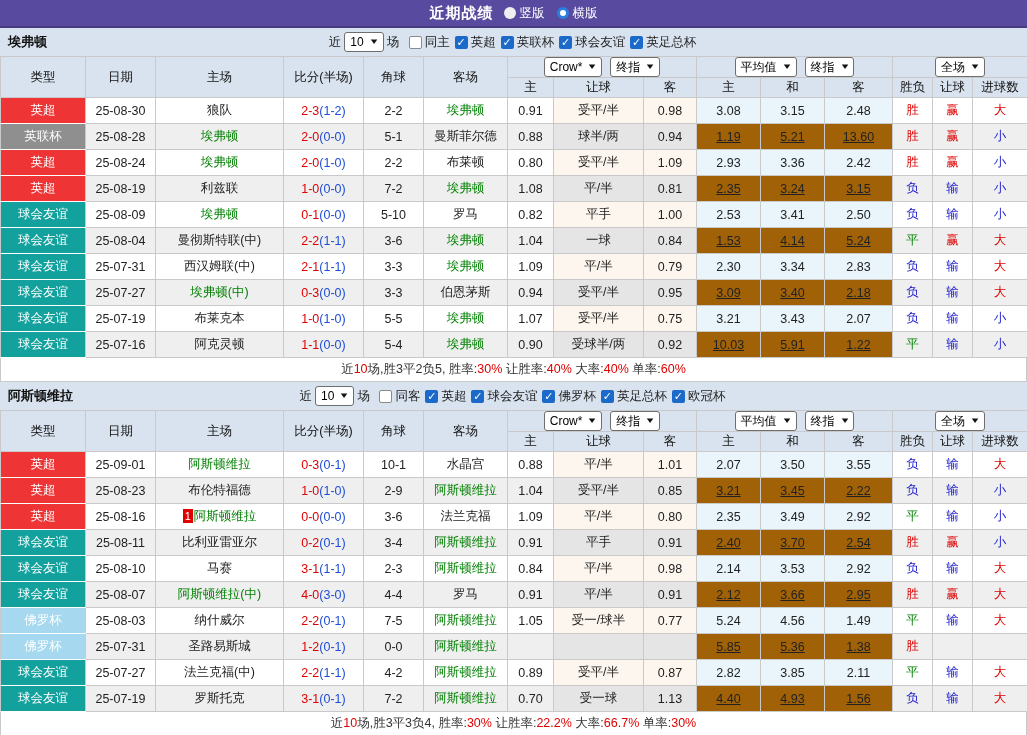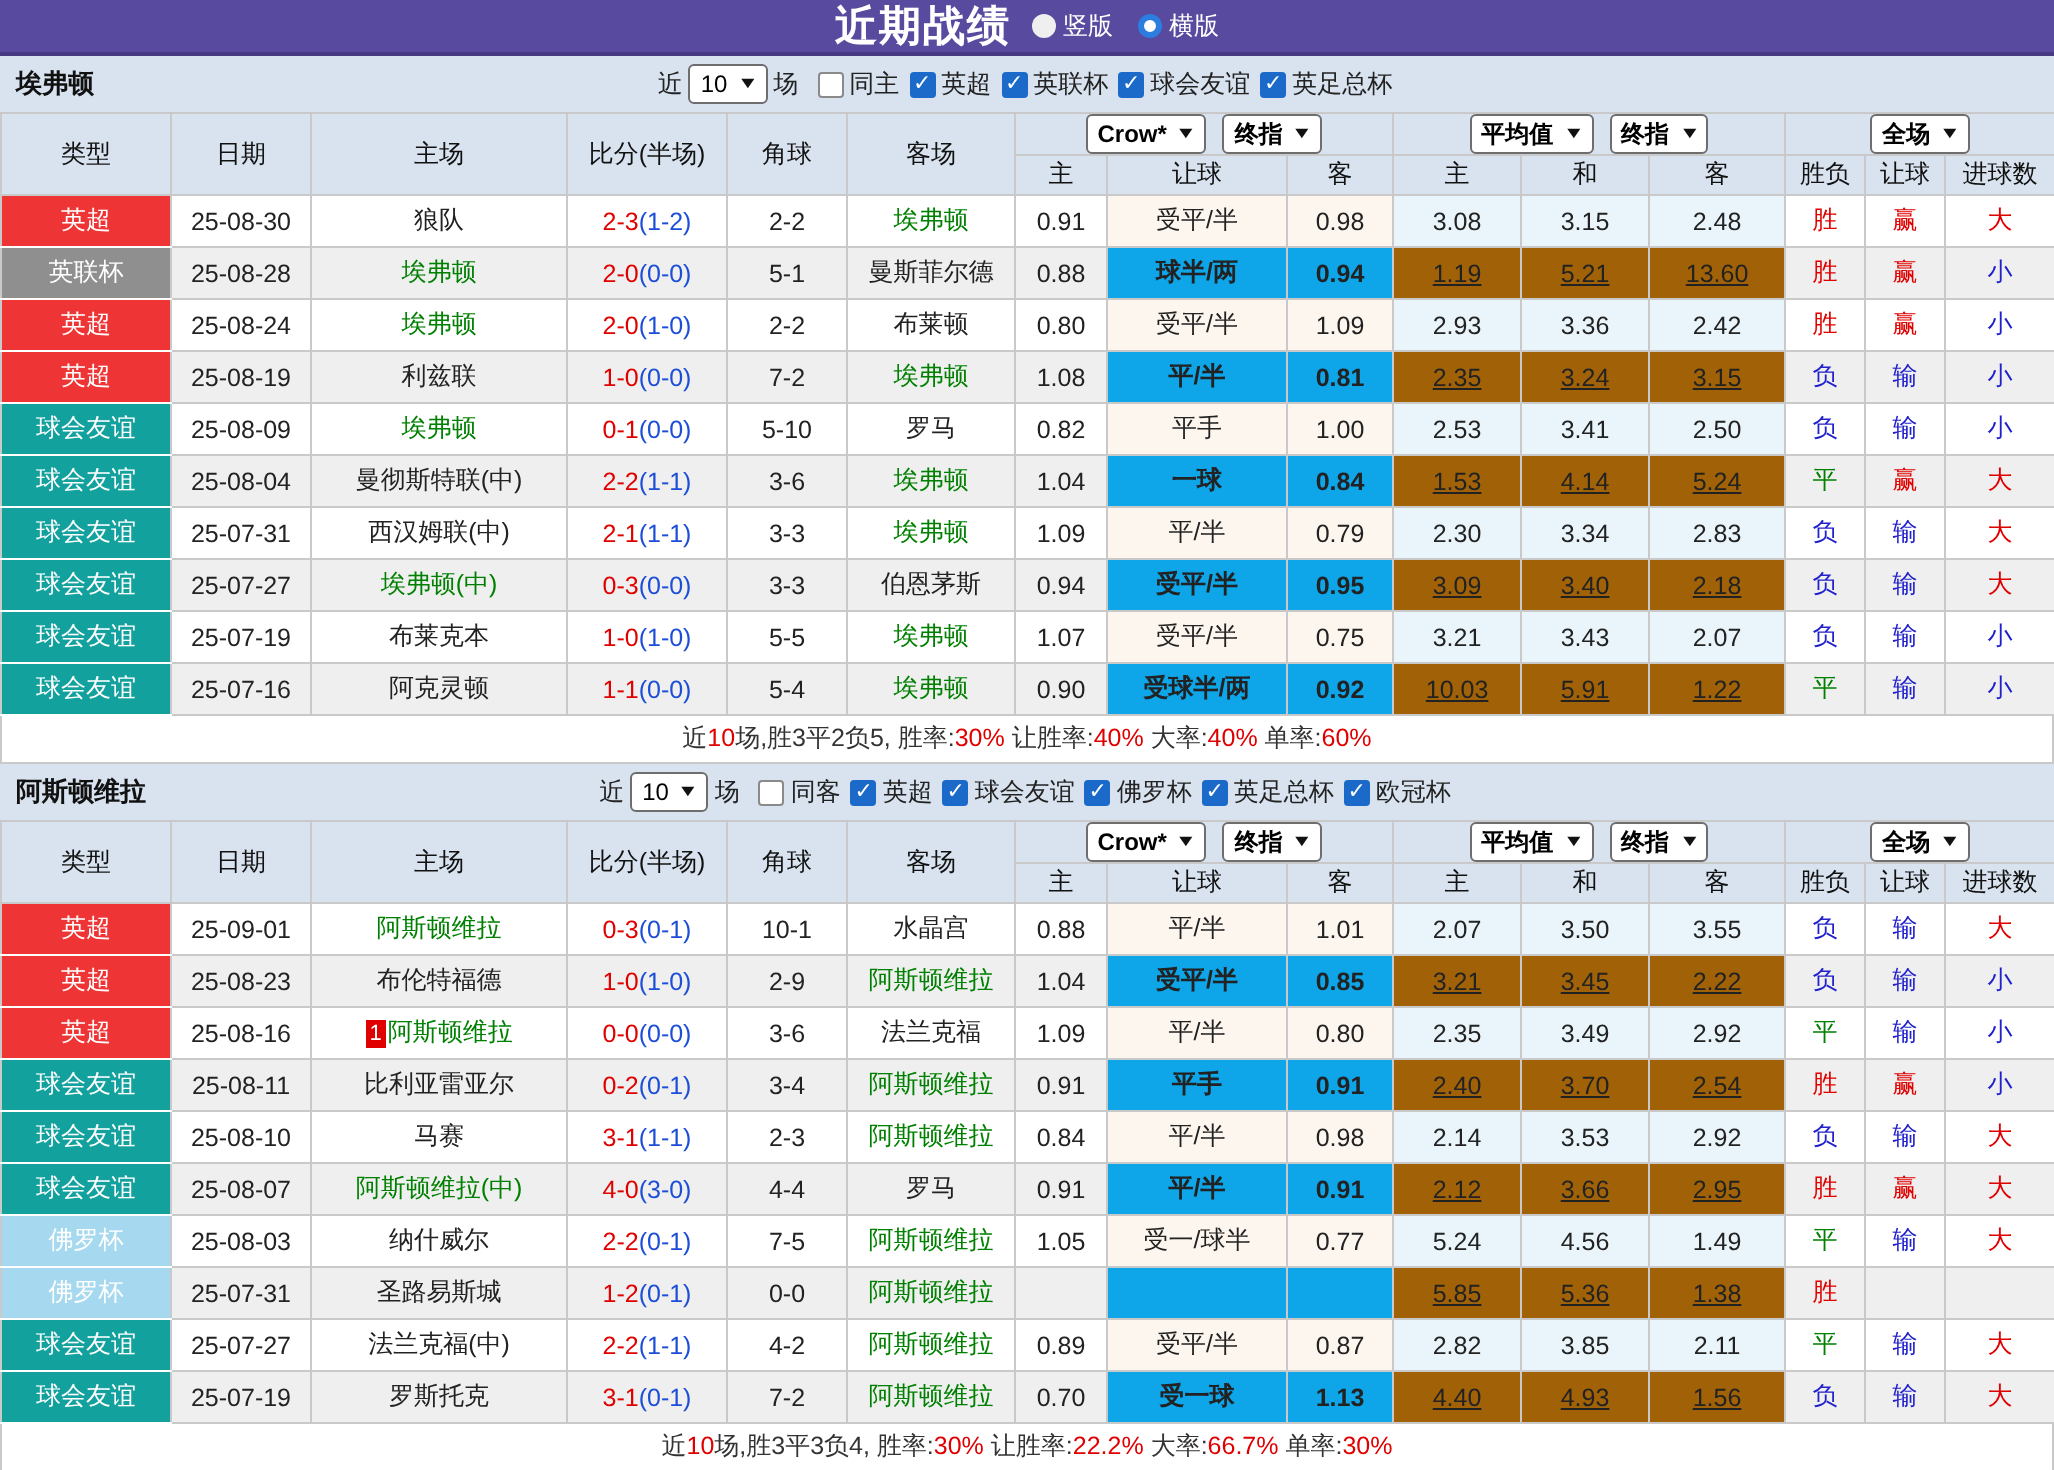--- a/index.html
+++ b/index.html
@@ -7,21 +7,21 @@
     width:1027px;height:735px;
     background:#cfdeeb;
     font-family:"Liberation Sans","DejaVu Sans",sans-serif;
     font-size:12.5px;color:#222;
     -webkit-font-smoothing:antialiased;
   }
   .topbar{
     height:26px;background:#584a9e;border-bottom:2px solid #473a80;
     display:flex;align-items:center;justify-content:center;gap:10px;
   }
-  .topbar .title{color:#fff;font-weight:bold;font-size:21px;letter-spacing:1px;}
+  .topbar .title{color:#fff;font-weight:bold;font-size:15px;letter-spacing:1px;}
   .radio-group{display:flex;align-items:center;gap:12px;}
   .radio-item{display:flex;align-items:center;gap:4px;color:#fff;font-size:12.5px;cursor:pointer;}
   .radio{width:12px;height:12px;border-radius:50%;box-sizing:border-box;background:#efefef;}
   .radio.sel{background:#fff;border:3.5px solid #2b7de0;}
   .filterbar{
     height:28px;background:#d9e3ef;position:relative;
     display:flex;align-items:center;justify-content:center;
   }
   .teamname{position:absolute;left:8px;font-weight:bold;font-size:13px;color:#111;}
   .controls{display:flex;align-items:center;gap:3px;}
@@ -32,26 +32,26 @@
   }
   .selbox .chev{font-size:8px;color:#111;transform:scaleX(1.4);}
   .cb{display:inline-block;width:13px;height:13px;border-radius:2px;vertical-align:-2px;box-sizing:border-box;cursor:pointer;}
   .cb.on{background:#1b6ac9;color:#fff;font-size:11px;line-height:13px;text-align:center;font-weight:bold;}
   .cb.off{background:#fff;border:1px solid #8a8a8a;}
   .cb-label{margin-right:2px;}
   table.grid{border-collapse:collapse;table-layout:fixed;width:1027px;background:#fff;}
   table.grid td{border:1px solid #c9c9c9;text-align:center;overflow:hidden;white-space:nowrap;padding:0;}
   td.th{background:#d9e3ef;border:1px solid #b6c4d4;height:19px;font-size:12.5px;color:#111;}
   tr.hrow1 td.th{height:22px;}
-  td.group{background:#d9e3ef;border:1px solid #b6c4d4;font-weight:bold;}
+  td.group{background:#d9e3ef;border:1px solid #b6c4d4;}
   td.group .gwrap{display:flex;justify-content:center;gap:8px;align-items:center;}
   tbody td{height:25px;font-size:12.5px;color:#222;background:#fff;}
   tr.even td{background:#efefef;}
   td.warm{background:#fdf6ee;}
-  tr.even td.warm{background:#0ea5e9;font-weight:bold;}
+  tr.even td.warm{background:#e5e5e5;}
   td.cblue{background:#e9f5fa;}
   tr.even td.cblue{background:#a16207;text-decoration:underline;}
   td.badge{color:#fff;border-bottom:1px solid #fff !important;font-size:12.5px;}
   .hl{color:#008000;}
   .teamlink{cursor:pointer;}
   .rank{background:#e00000;color:#fff;font-size:11px;padding:0 2px;margin-right:1px;display:inline-block;line-height:14px;}
   .score-main{color:#e00000;}
   .score-half{color:#1d4ed8;}
   .v-red{color:#e00000;}
   .v-blue{color:#2020cc;}

